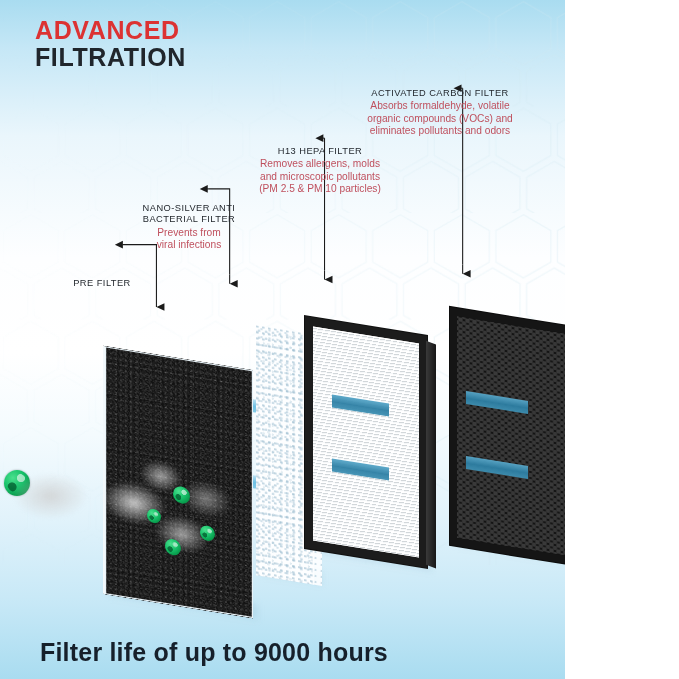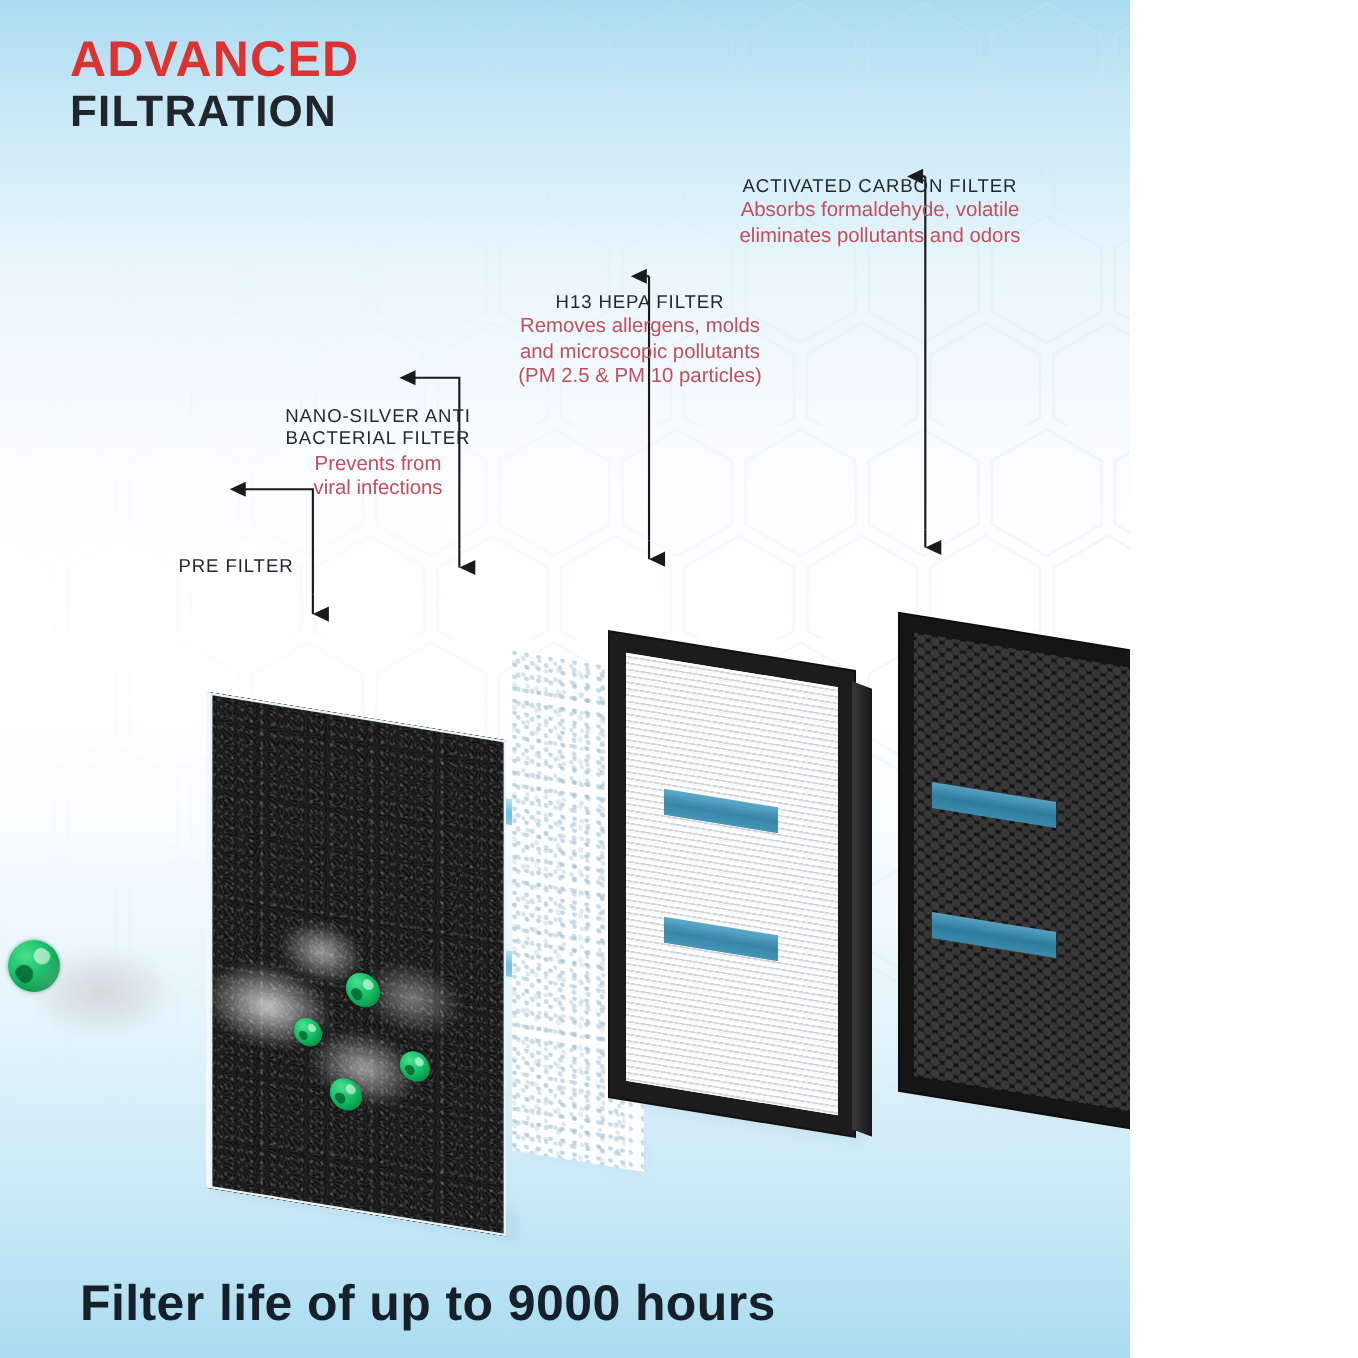--- a/index.html
+++ b/index.html
@@ -35,21 +35,21 @@
   
   .title-block{
     position:absolute; left:35px; top:18px;
     line-height:1.0;
   }
   .title-line1{
     font-size:25px; font-weight:bold; letter-spacing:.6px;
     color:#dc3232;
   }
   .title-line2{
-    font-size:22px; font-weight:bold; letter-spacing:.6px;
+    font-size:25px; font-weight:bold; letter-spacing:.6px;
     color:#20262c; margin-top:2px;
   }
   .footer-text{
     position:absolute; left:40px; top:638px;
     font-size:25px; font-weight:bold; letter-spacing:.2px;
     color:#16202b;
   }
 
   
   .callout{ position:absolute; text-align:center; }
@@ -59,21 +59,21 @@
   }
   .callout .desc{
     font-size:10.2px; color:#bf4f5d; line-height:1.23; margin-top:1px;
     white-space:nowrap;
   }
   .callout .desc span{ display:block; }
 
   #c-carbon{ left:340px; top:88px;  width:200px; }
   #c-hepa  { left:227px; top:146px; width:186px; }
   #c-nano  { left:124px; top:203px; width:130px; }
-  #c-pre   { left:64px;  top:278px; width:108px; }
+  #c-pre   { left:48px;  top:278px; width:108px; }
 
   
   #leaders{ position:absolute; inset:0; pointer-events:none; }
 
   
   .panel{ position:absolute; }
 
   
   #panel-pre{
     left:103px; top:358px; width:150px; height:248px;
@@ -262,20 +262,21 @@
       <path d="M147,294 L149,294" stroke="#1b1b1b" stroke-width="1.3" fill="none" marker-start="url(#ar-l)"></path>
       <path d="M149,294 L188,294 L188,357" stroke="#1b1b1b" stroke-width="1.3" fill="none"></path>
       <path d="M188,357 L188,369" stroke="#1b1b1b" stroke-width="1.3" fill="none" marker-end="url(#ar-d)"></path>
     </g>
   </svg>
 
   <div class="callout" id="c-carbon">
     <div class="hdr">ACTIVATED CARBON FILTER</div>
     <div class="desc">
       <span>Absorbs formaldehyde, volatile</span>
+      <span>organic compounds (VOCs) and</span>
       <span>eliminates pollutants and odors</span>
     </div>
   </div>
 
   <div class="callout" id="c-hepa">
     <div class="hdr">H13 HEPA FILTER</div>
     <div class="desc">
       <span>Removes allergens, molds</span>
       <span>and microscopic pollutants</span>
       <span>(PM 2.5 &amp; PM 10 particles)</span>

